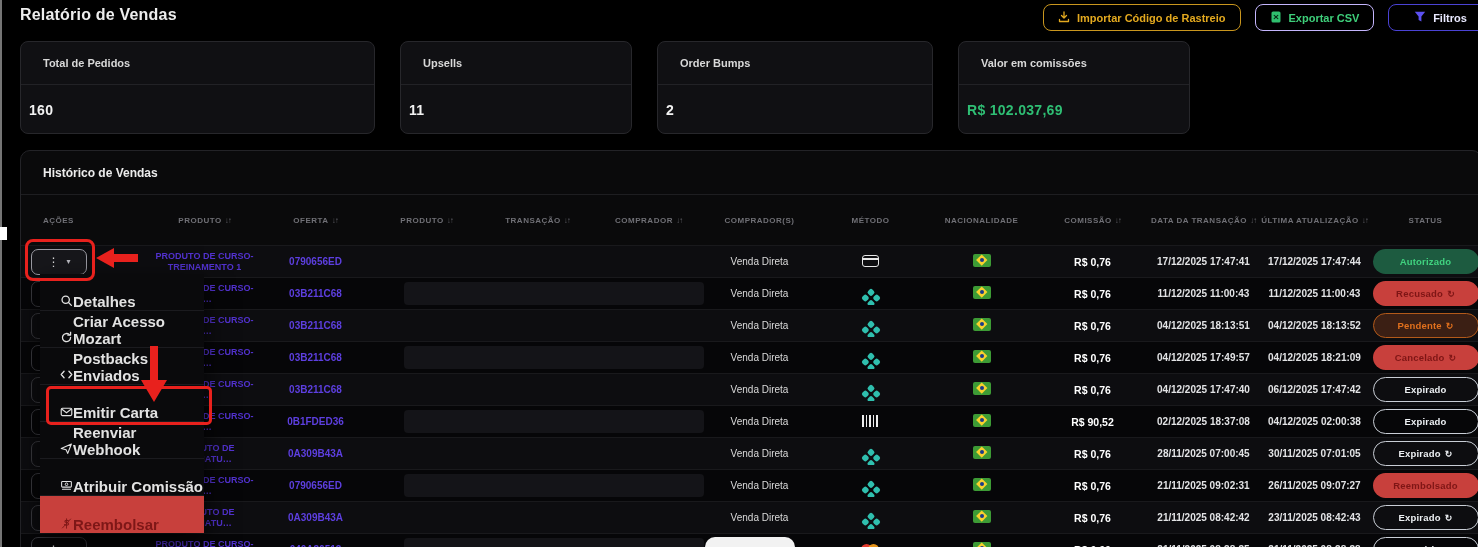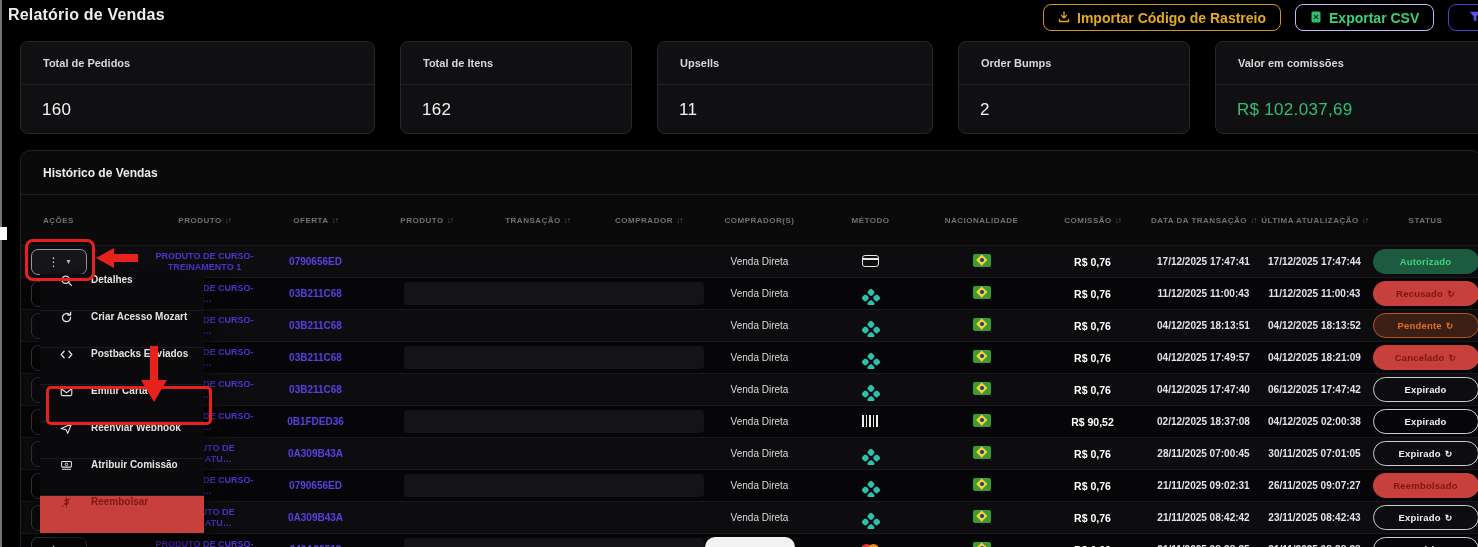--- a/index.html
+++ b/index.html
@@ -1,39 +1,39 @@
 <!DOCTYPE html>
 <html><head>
 <meta charset="utf-8">
 <style>
   html,body{margin:0;padding:0}
   body{width:1478px;height:547px;overflow:hidden;position:relative;background:#000;
        font-family:"Liberation Sans",sans-serif;-webkit-font-smoothing:antialiased}
 
   
   .topbar{position:relative;height:34px}
-  .page-title{position:absolute;left:8px;top:6px;margin:0;font-size:16px;font-weight:700;
+  .page-title{position:absolute;left:20px;top:6px;margin:0;font-size:16px;font-weight:700;
               color:#ededed;letter-spacing:.2px}
   .topbar-actions{position:absolute;top:4px;left:1043px;display:flex;gap:14px}
   .tbtn{height:27px;display:flex;align-items:center;gap:7px;padding:0 14px;border-radius:8px;
-        background:transparent;font-size:14px;font-weight:700;cursor:pointer;white-space:nowrap;
+        background:transparent;font-size:11px;font-weight:700;cursor:pointer;white-space:nowrap;
         font-family:"Liberation Sans",sans-serif}
   .tbtn.importar{border:1px solid #c9961e;color:#e3a91f}
   .tbtn.exportar{border:1px solid #c4b5fd;color:#3ecf7a}
   .tbtn.filtros{border:1px solid #4a42d4;color:#e9e9ff;width:104px;justify-content:center}
   .tbtn svg{flex:none}
 
   
   .stats{display:flex;gap:25px;margin:7px 0 0 20px}
   .card{background:#101013;border:1px solid #27272b;border-radius:8px;height:93px;flex:none;box-sizing:border-box}
   .card:nth-child(1){width:355px}.card:nth-child(2){width:232px}.card:nth-child(3){width:276px}
   .card:nth-child(4){width:232px}.card:nth-child(5){width:360px}
   .card .lab{height:42px;display:flex;align-items:center;padding:0 22px;font-size:11px;font-weight:700;
              color:#d8d8d8;border-bottom:1px solid #222226}
-  .card .val{display:flex;align-items:center;padding:0 21px;height:49px;font-size:17px;font-weight:400;
+  .card .val{display:flex;align-items:center;padding:0 8px;height:49px;font-size:14px;font-weight:700;
              color:#f2f2f2;letter-spacing:.3px}
   .card .val.green{color:#2fbf74}
 
   
   .panel{position:absolute;left:20px;top:150px;width:1462px;height:420px;background:#0a0a0b;
          border:1px solid #232327;border-radius:10px 10px 0 0;overflow:hidden;box-sizing:border-box}
   .panel-head{height:43px;display:flex;align-items:center;padding-left:22px;font-size:12px;
               font-weight:700;color:#ececec;border-bottom:1px solid #1e1e21}
   .thead,.trow{display:grid;grid-template-columns:128px repeat(12,111px);align-items:center}
   .thead{height:50px}
@@ -77,21 +77,21 @@
          font-size:9.5px;font-weight:700;width:106px;margin:0 auto;box-sizing:border-box;letter-spacing:.2px}
   .badge .refresh{font-size:9px}
   .badge.success{background:#1d5b40;color:#40d37f}
   .badge.danger{background:#c8403c;color:#7e1515}
   .badge.warning{background:#3b1f14;border:1px solid #b35a1a;color:#e0701d}
   .badge.outline{border:1px solid #c9ced6;color:#edf0f3;background:transparent}
 
   
   .menu{position:absolute;left:40px;top:274px;width:164px;background:#0a0a0c;z-index:20;
         box-shadow:0 10px 26px rgba(0,0,0,.75)}
-  .mitem{height:37px;display:flex;align-items:flex-start;gap:18px;padding-left:20px;font-size:10px;
+  .mitem{height:37px;display:flex;align-items:flex-end;gap:0;padding-left:20px;font-size:15px;
          font-weight:600;color:#e2e2e2;border-bottom:1px solid #1b1b1f;cursor:pointer;box-sizing:border-box}
   .mitem:last-child{border-bottom:none}
   .mitem.danger{background:#c8403c;color:#7e1717}
   .mitem svg{flex:none}
 
   
   .tooltip-stub{position:absolute;left:705px;top:537px;width:90px;height:14px;background:#f2f2f2;
                 border-radius:10px 10px 0 0;z-index:30}
   .edge-line{position:absolute;left:0;top:0;width:2px;height:547px;background:#757575;z-index:50}
   .edge-tick{position:absolute;left:0;top:227px;width:7px;height:13px;background:#fdfdfd;z-index:50}
@@ -140,24 +140,20 @@
     </button>
   </div>
 </header>
 
 <section class="stats" id="stats">
     <div class="card">
       <div class="lab">Total de Pedidos</div>
       <div class="val">160</div>
     </div>
     <div class="card">
-      <div class="lab">Total de Itens</div>
-      <div class="val">162</div>
-    </div>
-    <div class="card">
       <div class="lab">Upsells</div>
       <div class="val">11</div>
     </div>
     <div class="card">
       <div class="lab">Order Bumps</div>
       <div class="val">2</div>
     </div>
     <div class="card">
       <div class="lab">Valor em comissões</div>
       <div class="val green">R$ 102.037,69</div>

